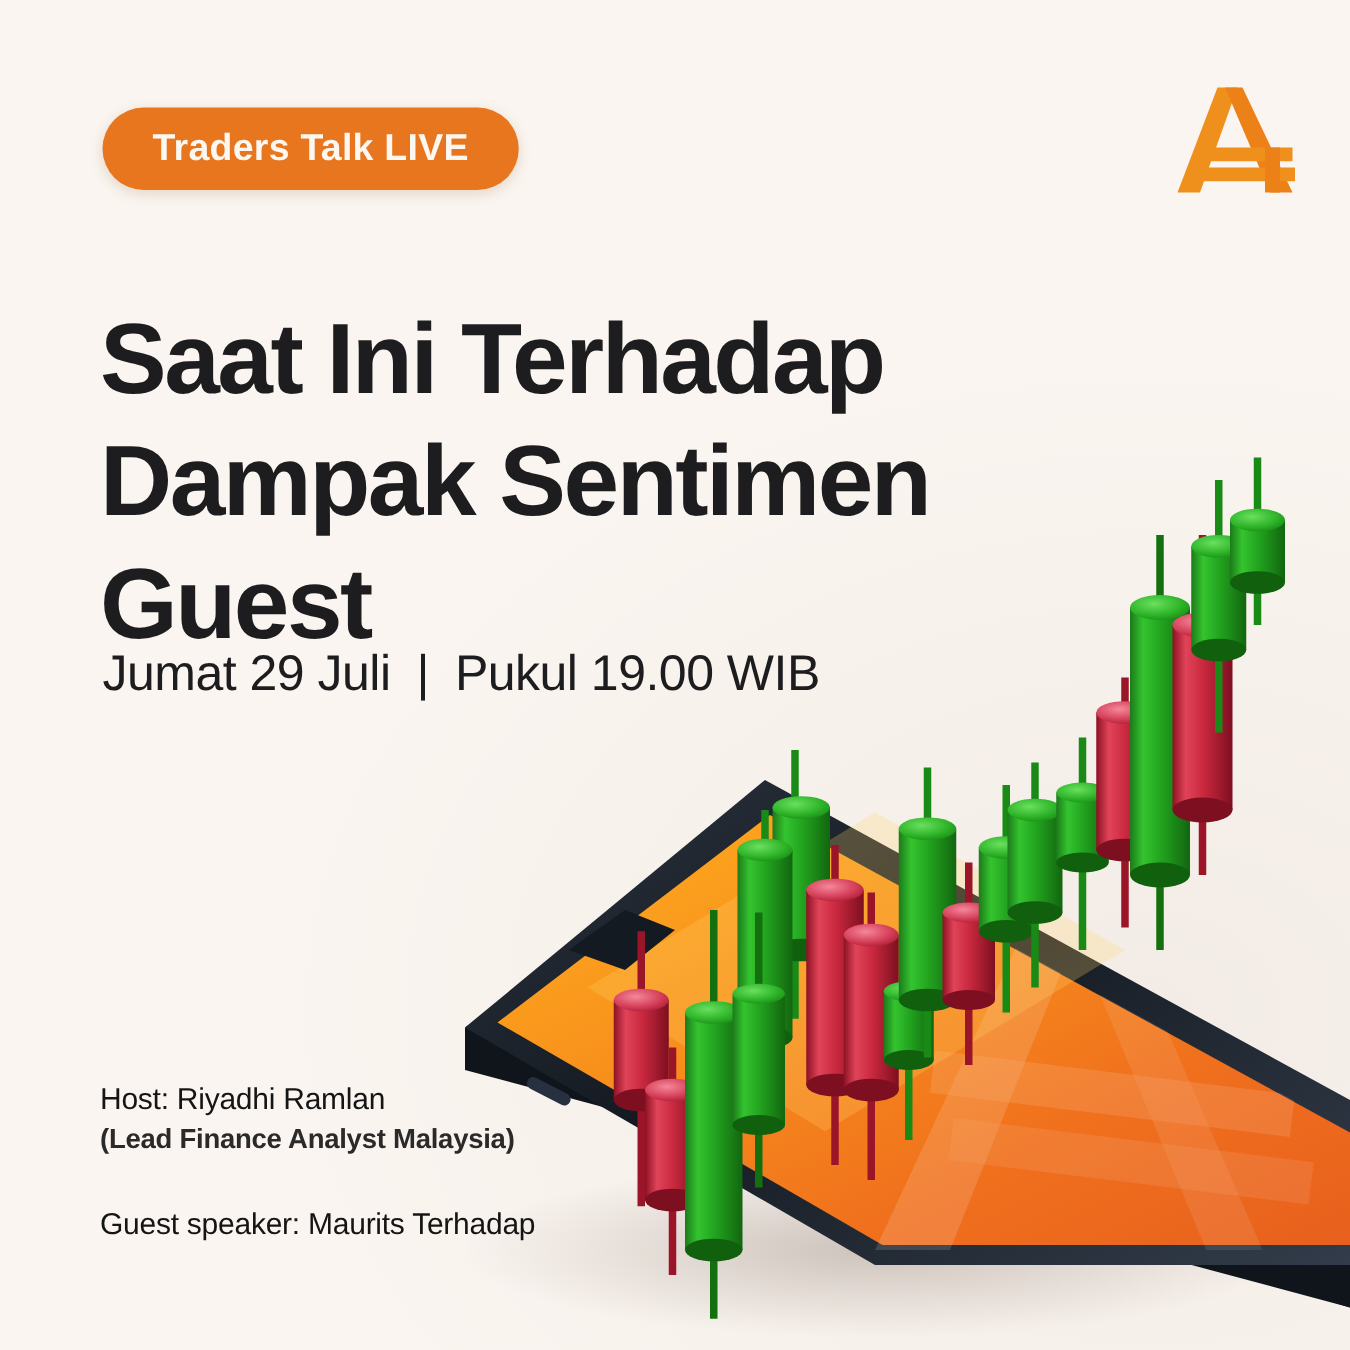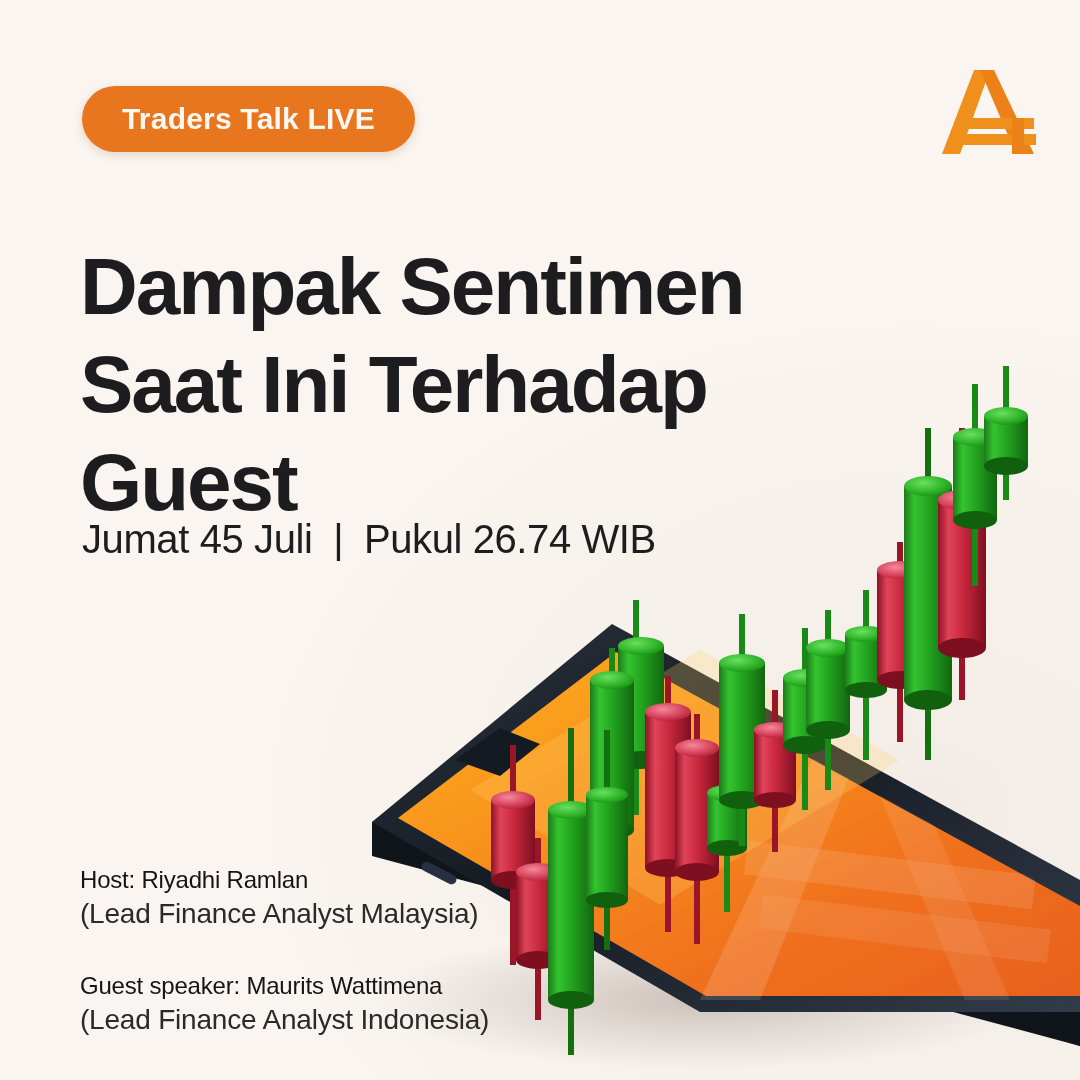--- a/index.html
+++ b/index.html
@@ -64,21 +64,21 @@
     color:#1d1d1f;
   }
 
   
   .credits{position:absolute;left:80px;top:866px;z-index:40;}
   .credit-name{
     color:#151515;font-size:24px;font-weight:normal;
     letter-spacing:-.2px;white-space:nowrap;
   }
   .credit-role{
-    color:#2a2a2a;font-size:28px;font-weight:normal;
+    color:#2a2a2a;font-size:22px;font-weight:bold;
     letter-spacing:-.2px;white-space:nowrap;margin-top:4px;
   }
   .credit-block + .credit-block{margin-top:42px;}
 
   
   .logo{position:absolute;right:38px;top:62px;width:108px;height:100px;}
 
   
   .art{
     position:absolute;left:0;top:0;width:1080px;height:1080px;
@@ -292,35 +292,34 @@
     <rect x="22" y="56" width="78" height="11" fill="#f0901c"></rect>
     <rect x="26" y="72" width="76" height="11" fill="#f0901c"></rect>
     <rect x="78" y="56" width="12" height="36" fill="#ec8217"></rect>
   </svg>
 
   <div class="badge">
     <span>Traders Talk LIVE</span>
   </div>
 
   <h1 class="headline">
+    <span class="ln">Saat Ini Terhadap</span>
     <span class="ln">Dampak Sentimen</span>
-    <span class="ln">Saat Ini Terhadap</span>
     <span class="ln">Guest</span>
   </h1>
 
   <div class="subline">
-    <span>Jumat 45 Juli</span>
+    <span>Jumat 29 Juli</span>
     <span class="sep">|</span>
-    <span>Pukul 26.74 WIB</span>
+    <span>Pukul 19.00 WIB</span>
   </div>
 
   <div class="credits">
     <div class="credit-block">
       <div class="credit-name">Host: Riyadhi Ramlan</div>
       <div class="credit-role">(Lead Finance Analyst Malaysia)</div>
     </div>
     <div class="credit-block">
-      <div class="credit-name">Guest speaker: Maurits Wattimena</div>
-      <div class="credit-role">(Lead Finance Analyst Indonesia)</div>
+      <div class="credit-name">Guest speaker: Maurits Terhadap</div>
     </div>
   </div>
 
 </div>
 
 </body></html>

